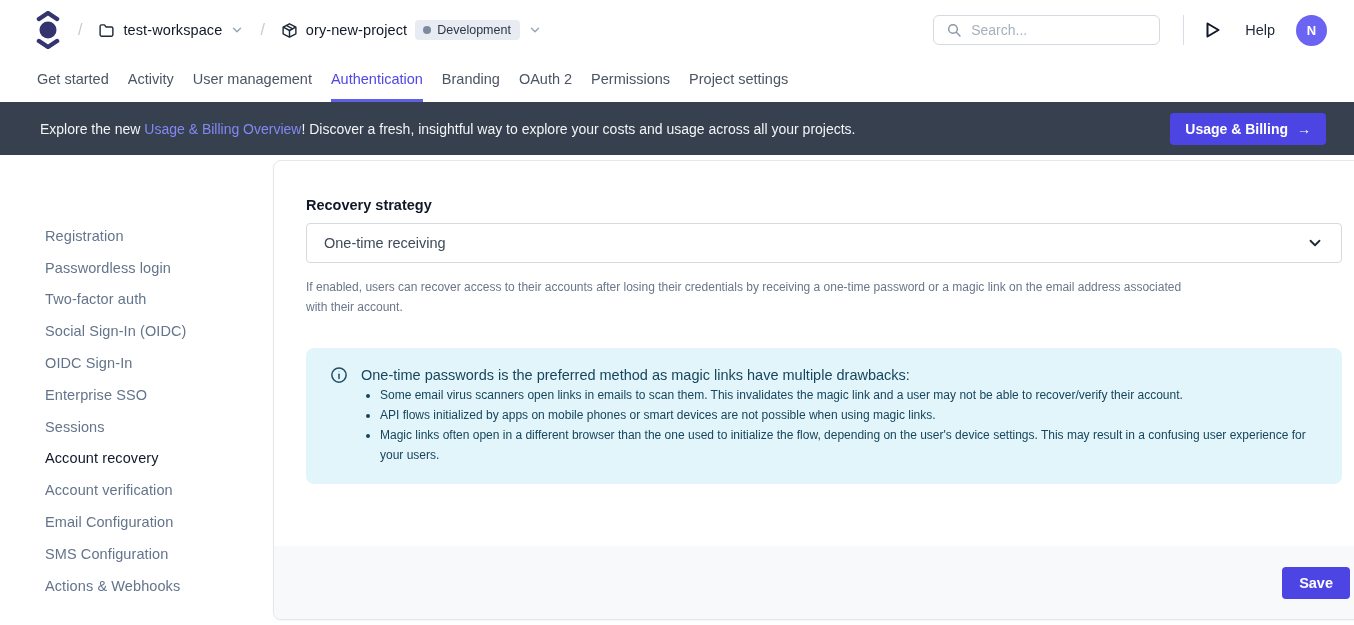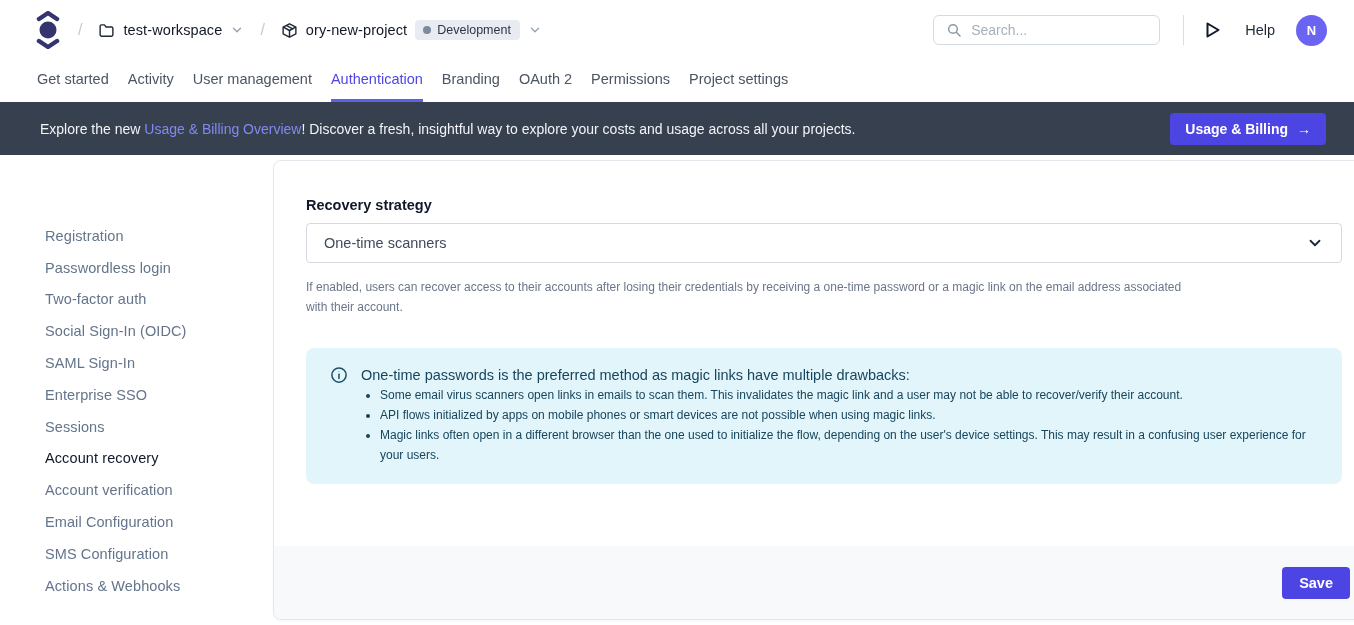--- a/index.html
+++ b/index.html
@@ -255,37 +255,37 @@
   </button>
 </div>
 
 <div class="content">
 
   <aside class="sidebar">
     <div class="side-item">Registration</div>
     <div class="side-item">Passwordless login</div>
     <div class="side-item">Two-factor auth</div>
     <div class="side-item">Social Sign-In (OIDC)</div>
-    <div class="side-item">SAML Sign-In</div>
+    <div class="side-item">OIDC Sign-In</div>
     <div class="side-item">Enterprise SSO</div>
     <div class="side-item">Sessions</div>
     <div class="side-item active">Account recovery</div>
     <div class="side-item">Account verification</div>
     <div class="side-item">Email Configuration</div>
     <div class="side-item">SMS Configuration</div>
     <div class="side-item">Actions &amp; Webhooks</div>
   </aside>
 
   <section class="card">
     <div class="card-body">
 
       <div class="field-label">Recovery strategy</div>
 
       <div class="select">
-        <span class="select-value">One-time scanners</span>
+        <span class="select-value">One-time receiving</span>
         <span style="display:flex;">
           <svg width="18" height="18" viewBox="0 0 24 24" fill="none" stroke="#1e293b" stroke-width="2.4" stroke-linecap="round" stroke-linejoin="round">
               <polyline points="6 9 12 15 18 9"></polyline>
             </svg>
         </span>
       </div>
 
       <p class="field-desc">If enabled, users can recover access to their accounts after losing their credentials by receiving a one-time password or a magic link on the email address associated with their account.</p>
 
       <div class="infobox">

